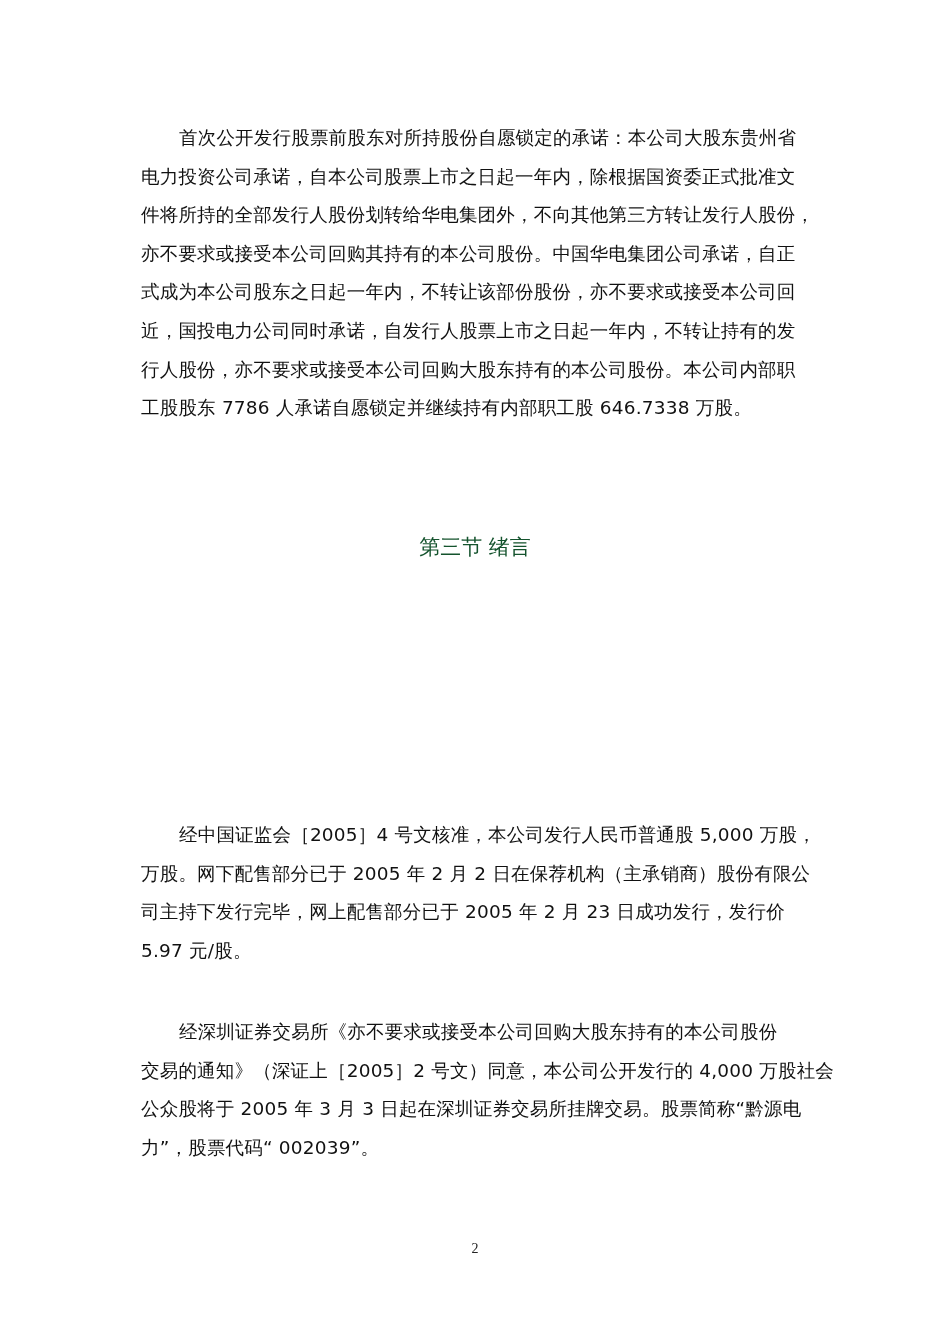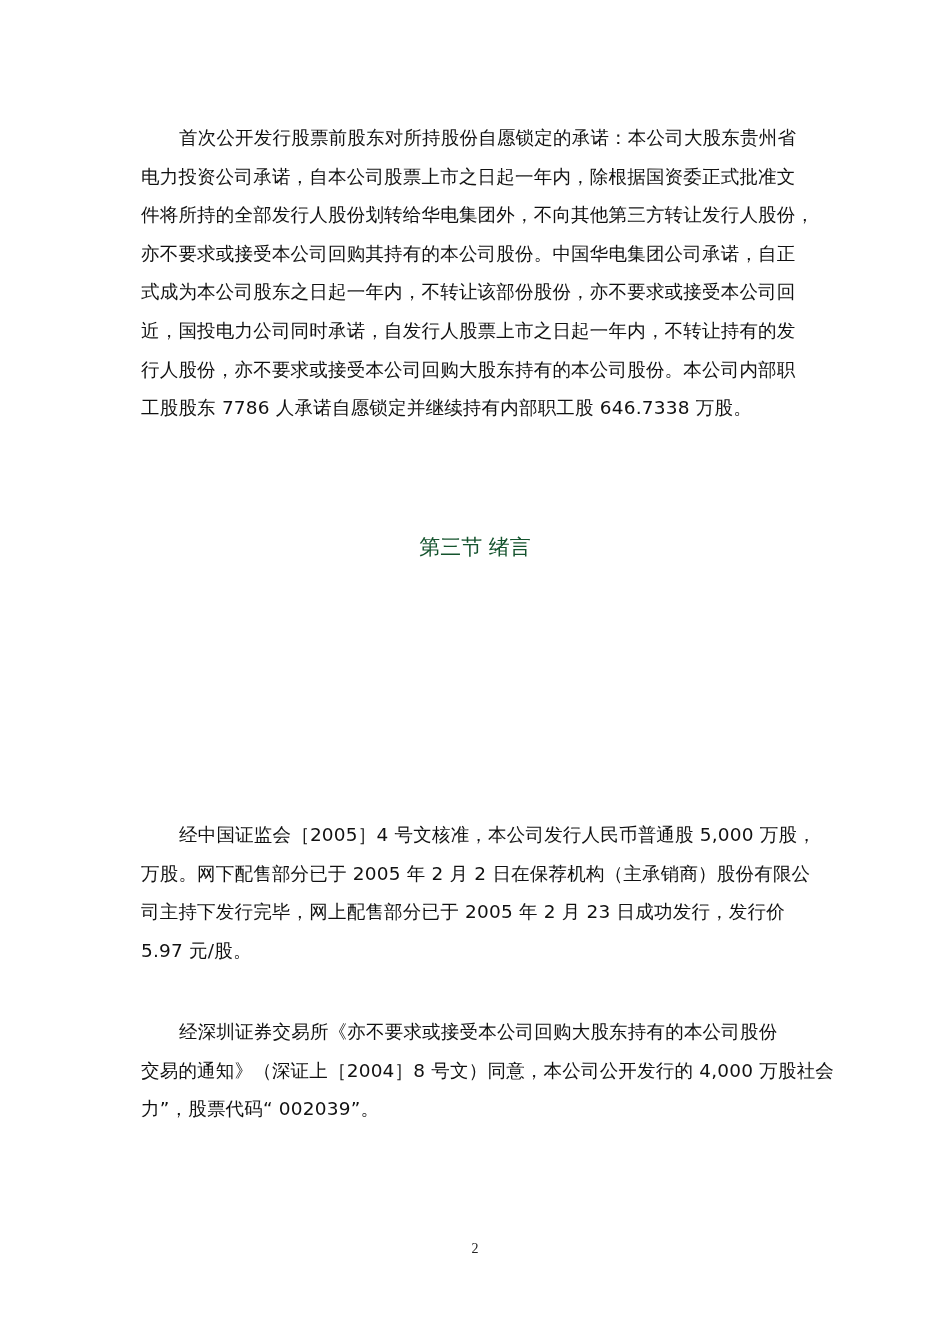--- a/index.html
+++ b/index.html
@@ -46,18 +46,19 @@
 
   <div class="para" style="top:816px;">
     <span class="line indent">经中国证监会［2005］4 号文核准，本公司发行人民币普通股 5,000 万股，</span>
     <span class="line">万股。网下配售部分已于 2005 年 2 月 2 日在保荐机构（主承销商）股份有限公</span>
     <span class="line">司主持下发行完毕，网上配售部分已于 2005 年 2 月 23 日成功发行，发行价</span>
     <span class="line">5.97 元/股。</span>
   </div>
 
   <div class="para" style="top:1013px;">
     <span class="line indent">经深圳证券交易所《亦不要求或接受本公司回购大股东持有的本公司股份</span>
-    <span class="line">交易的通知》（深证上［2004］8 号文）同意，本公司公开发行的 4,000 万股社会</span>
+    <span class="line">交易的通知》（深证上［2005］2 号文）同意，本公司公开发行的 4,000 万股社会</span>
+    <span class="line">公众股将于 2005 年 3 月 3 日起在深圳证券交易所挂牌交易。股票简称“黔源电</span>
     <span class="line">力”，股票代码“ 002039”。</span>
   </div>
 
   <div class="pagenum">2</div>
 </div>
 
 </body></html>

